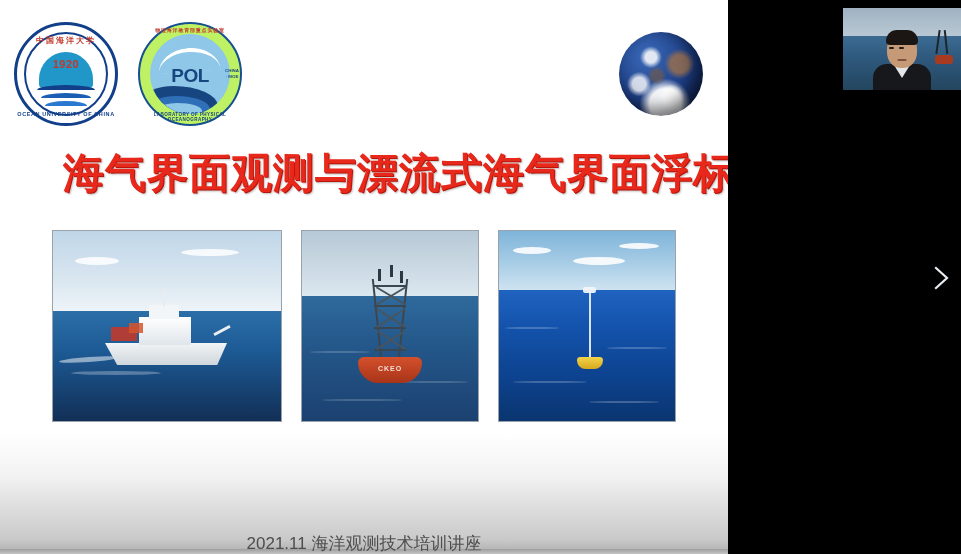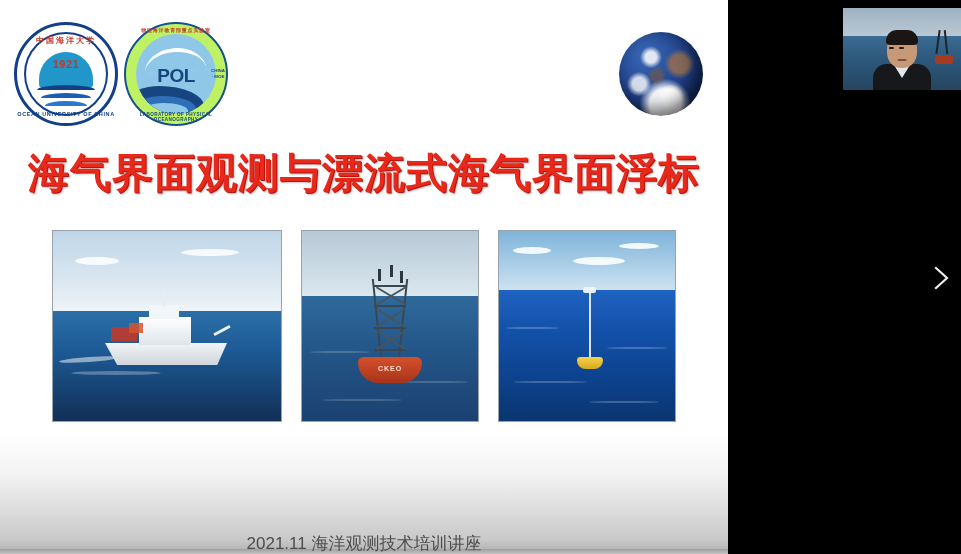--- a/index.html
+++ b/index.html
@@ -10,21 +10,21 @@
 
   
   #slide{position:absolute;left:0;top:0;width:728px;height:554px;
          background:#ffffff;overflow:hidden;}
   #slide-footer-grad{position:absolute;left:0;bottom:0;width:100%;height:120px;
          background:linear-gradient(to bottom,#ffffff 0%,#f2f2f2 35%,#c9c9c9 88%,#b4b4b4 97%,#9a9a9a 100%);}
   #slide-footer-line{position:absolute;left:0;bottom:0;width:100%;height:5px;
          background:linear-gradient(to bottom,#9d9d9d,#c5c5c5);}
 
   
-  .logo-row{position:absolute;left:14px;top:22px;display:flex;align-items:center;gap:6px;}
+  .logo-row{position:absolute;left:14px;top:22px;display:flex;align-items:center;gap:20px;}
 
   .logo{position:relative;border-radius:50%;}
 
   
   .ouc{width:98px;height:98px;background:#fff;border:3px solid #123f8a;}
   .ouc .inner-ring{position:absolute;left:7px;top:7px;right:7px;bottom:7px;
         border-radius:50%;border:2px solid #123f8a;}
   .ouc .dome{position:absolute;left:22px;top:27px;width:54px;height:36px;
         background:#2196c9;border-radius:27px 27px 4px 4px;}
   .ouc .year{position:absolute;left:0;top:33px;width:98px;text-align:center;
@@ -76,21 +76,21 @@
         radial-gradient(circle at 72% 38%, rgba(150,110,80,.85) 0 11%, rgba(150,110,80,0) 19%),
         radial-gradient(circle at 45% 52%, rgba(120,90,65,.6) 0 8%, rgba(120,90,65,0) 15%),
         radial-gradient(circle at 55% 86%, rgba(255,255,255,.95) 0 18%, rgba(255,255,255,0) 30%),
         radial-gradient(circle at 33% 28%, #3a69b8 0%, #1e3f86 52%, #0d1f4d 100%);
       box-shadow:inset -7px -7px 16px rgba(0,0,0,.55);}
 
   
   #title{position:absolute;left:0;top:146px;width:728px;text-align:center;
       color:#e8281a;font-weight:bold;font-size:41px;letter-spacing:1px;
       white-space:nowrap;
-      text-shadow:1px 1px 0 #b8160c, 2px 2px 2px rgba(0,0,0,.25);}
+      text-shadow:1px 1px 0 #b8160c, 2px 2px 2px rgba(0,0,0,.25);padding-left:35px;}
 
   
   #photos{position:absolute;left:0;top:230px;width:728px;
       display:flex;justify-content:center;align-items:flex-start;gap:19px;}
   .photo{position:relative;border:1px solid #9aa2ab;overflow:hidden;background:#2a6fb0;}
   .photo.p1{width:228px;height:190px;}
   .photo.p2{width:176px;height:190px;}
   .photo.p3{width:176px;height:190px;}
 
   .sky{position:absolute;left:0;top:0;width:100%;}
@@ -201,21 +201,21 @@
 
     <div id="slide-footer-grad"></div>
     <div id="slide-footer-line"></div>
 
     <div class="logo-row">
 
       <div class="logo ouc">
         <div class="inner-ring"></div>
         <div class="arc-top">中国海洋大学</div>
         <div class="dome"></div>
-        <div class="year">1921</div>
+        <div class="year">1920</div>
         <div class="wv wv1"></div>
         <div class="wv wv2"></div>
         <div class="wv wv3"></div>
         <div class="arc-bot">OCEAN UNIVERSITY OF CHINA</div>
       </div>
 
       <div class="logo pol">
         <div class="disc">
           <div class="swoosh"></div>
           <div class="pol-text">POL</div>

